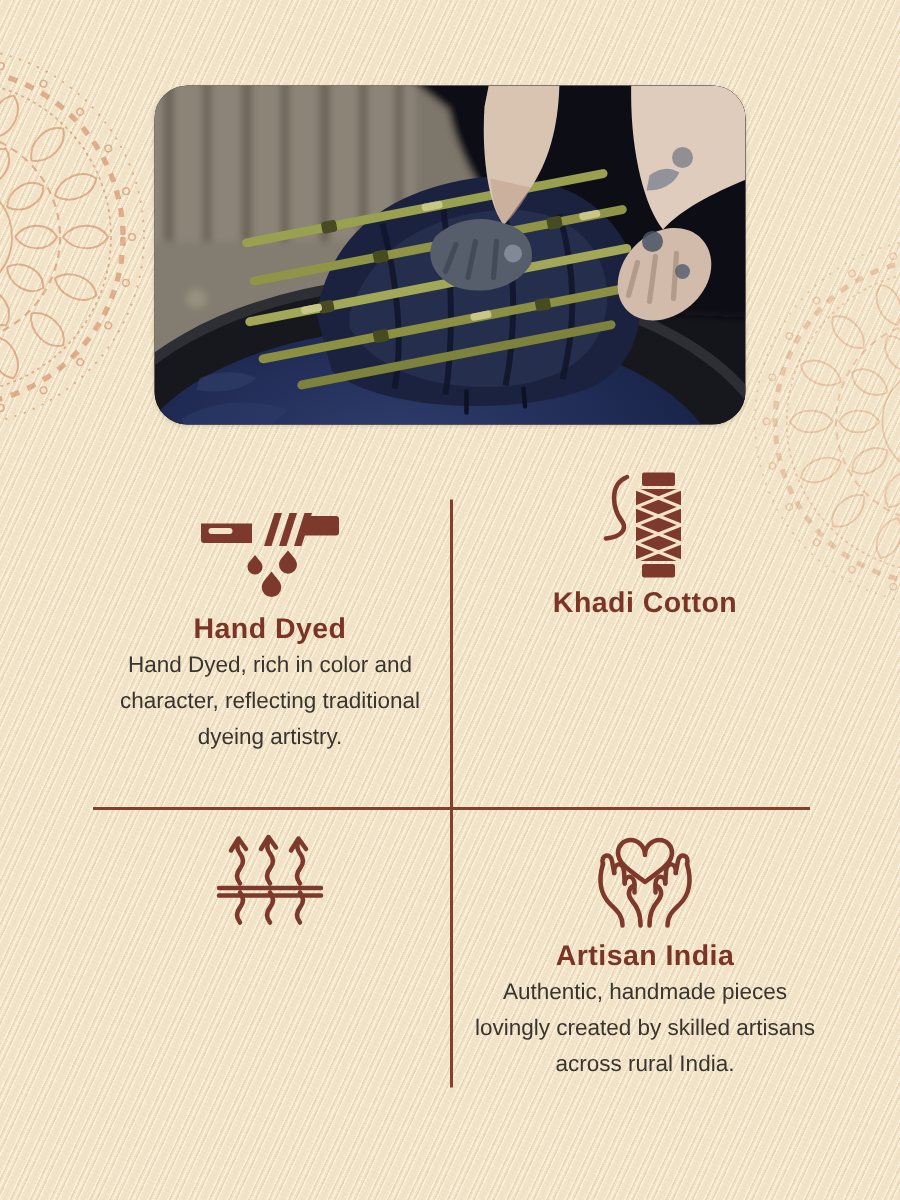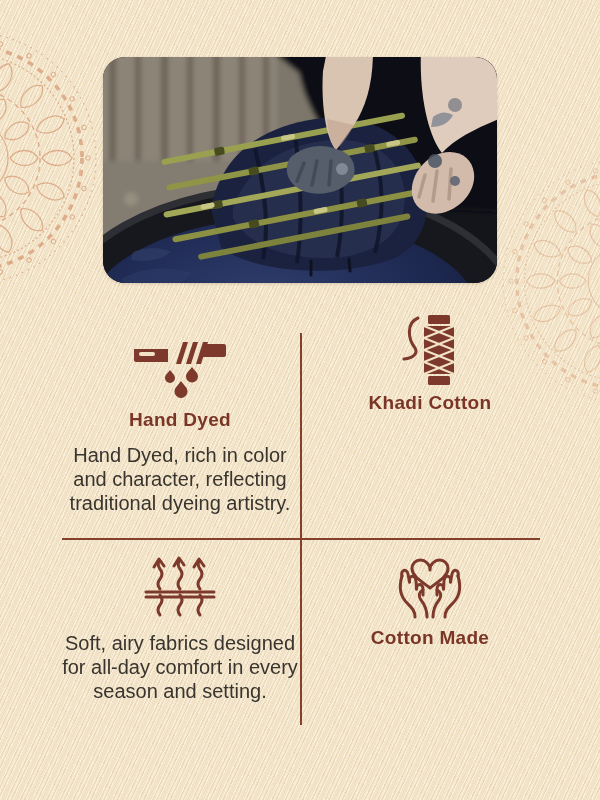--- a/index.html
+++ b/index.html
@@ -32,22 +32,22 @@
   #cell-0{left:50px;top:333px;}
   #cell-1{left:300px;top:316px;}
   #cell-2{left:50px;top:551px;}
   #cell-3{left:300px;top:551px;}
 
   .icon-wrap{height:68px;display:flex;align-items:center;justify-content:center;}
   .cell h3{
     margin:8px 0 0 0;font-size:19px;font-weight:700;color:#7a3526;letter-spacing:.3px;
   }
   .cell p{
-    margin:12px auto 0 auto;max-width:242px;
-    font-size:20px;line-height:24px;color:#39342e;font-weight:400;
+    margin:1px auto 0 auto;max-width:242px;
+    font-size:15px;line-height:24px;color:#39342e;font-weight:400;
   }
   .ic{stroke:#7d392b;fill:none;stroke-width:3;stroke-linecap:round;stroke-linejoin:round;}
   .icf{fill:#7d392b;stroke:none;}
 </style>
 </head>
 <body>
 
 <div class="mandala" id="mandala-tl">
   <svg width="296" height="296" viewBox="-148 -148 296 296" class="mandala-svg">
       <circle cx="0" cy="0" r="24" fill="none" stroke="#cf8057" stroke-width="1.2" stroke-dasharray="2 3"></circle>
@@ -332,21 +332,20 @@
         <path d="M22,63 q-4,-5 0,-10 q4,-5 0,-10 M22,37 q-4,-5 0,-10 q4,-5 0,-10 q-3,-4 -1,-8"></path>
         <path d="M16,15 L21,7 L26,14"></path>
         <path d="M42,63 q-4,-5 0,-10 q4,-5 0,-10 M42,37 q-4,-5 0,-10 q4,-5 0,-10 q-3,-4 -1,-8"></path>
         <path d="M36,14 L41,6 L46,13"></path>
         <path d="M62,63 q-4,-5 0,-10 q4,-5 0,-10 M62,37 q-4,-5 0,-10 q4,-5 0,-10 q-3,-4 -1,-8"></path>
         <path d="M56,15 L61,7 L66,14"></path>
         <path d="M8,40 L76,40 M8,45 L76,45"></path>
       </g>
     </svg>
   </div>
-  <p>Soft, airy fabrics designed for all-day comfort in every season and setting.</p>
 </div>
 
 <div class="cell" id="cell-3">
   <div class="icon-wrap">
     <svg width="80" height="70" viewBox="0 0 80 70">
       <g class="ic" stroke-width="2.8">
         <path d="M40,20 C40,14 35,10 30.5,10 C25.5,10 22,14 22,18.5 C22,26 31,31 40,38 C49,31 58,26 58,18.5 C58,14 54.5,10 49.5,10 C45,10 40,14 40,20 Z"></path>
 
         <path d="M12,26 c-2,-6 5,-8 6,-2 l1.5,8"></path>
         <path d="M19.5,32 c-1,-7 6,-8 6.5,-1 l0.5,8"></path>
@@ -355,14 +354,15 @@
         <path d="M37,67 c0,-8 -2,-12 -6,-17 c-3,-4 -2,-8 2,-10"></path>
 
         <path d="M68,26 c2,-6 -5,-8 -6,-2 l-1.5,8"></path>
         <path d="M60.5,32 c1,-7 -6,-8 -6.5,-1 l-0.5,8"></path>
         <path d="M53.5,39 c0,-6 -6,-6 -6.5,0 l0,6"></path>
         <path d="M68,26 c3,10 2,20 -5,27 c-4,4 -8,7 -8,14"></path>
         <path d="M43,67 c0,-8 2,-12 6,-17 c3,-4 2,-8 -2,-10"></path>
       </g>
     </svg>
   </div>
-  <h3>Cotton Made</h3>
+  <h3>Artisan India</h3>
+  <p>Authentic, handmade pieces lovingly created by skilled artisans across rural India.</p>
 </div>
 
 </body></html>

